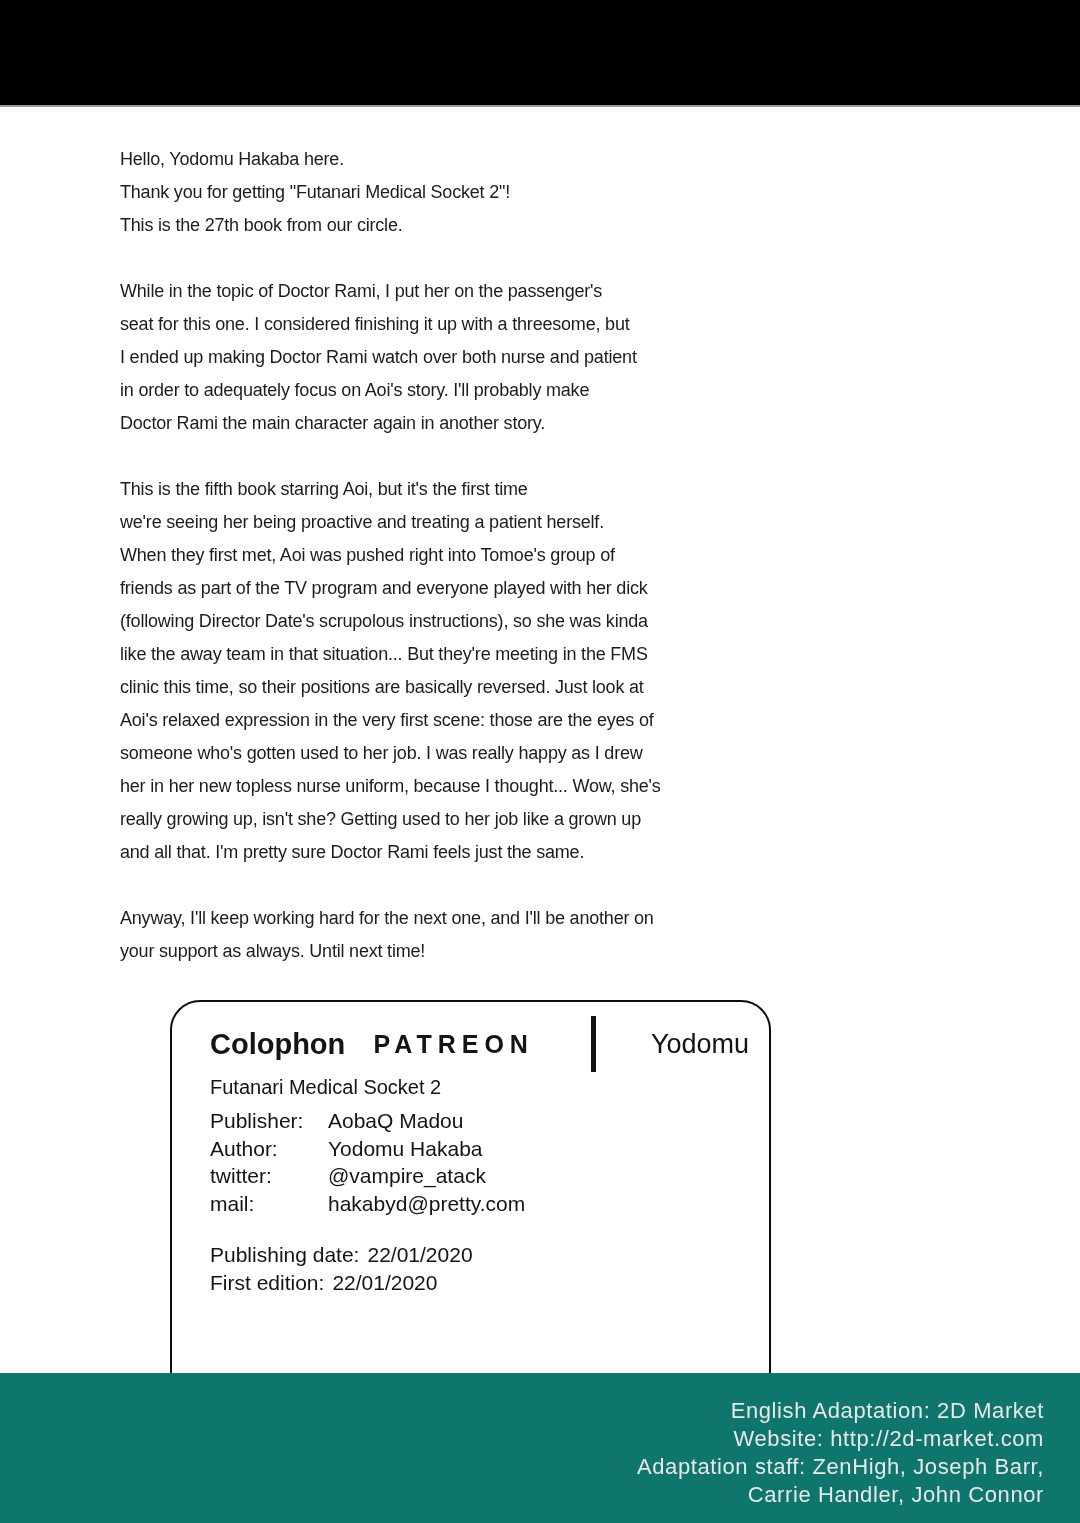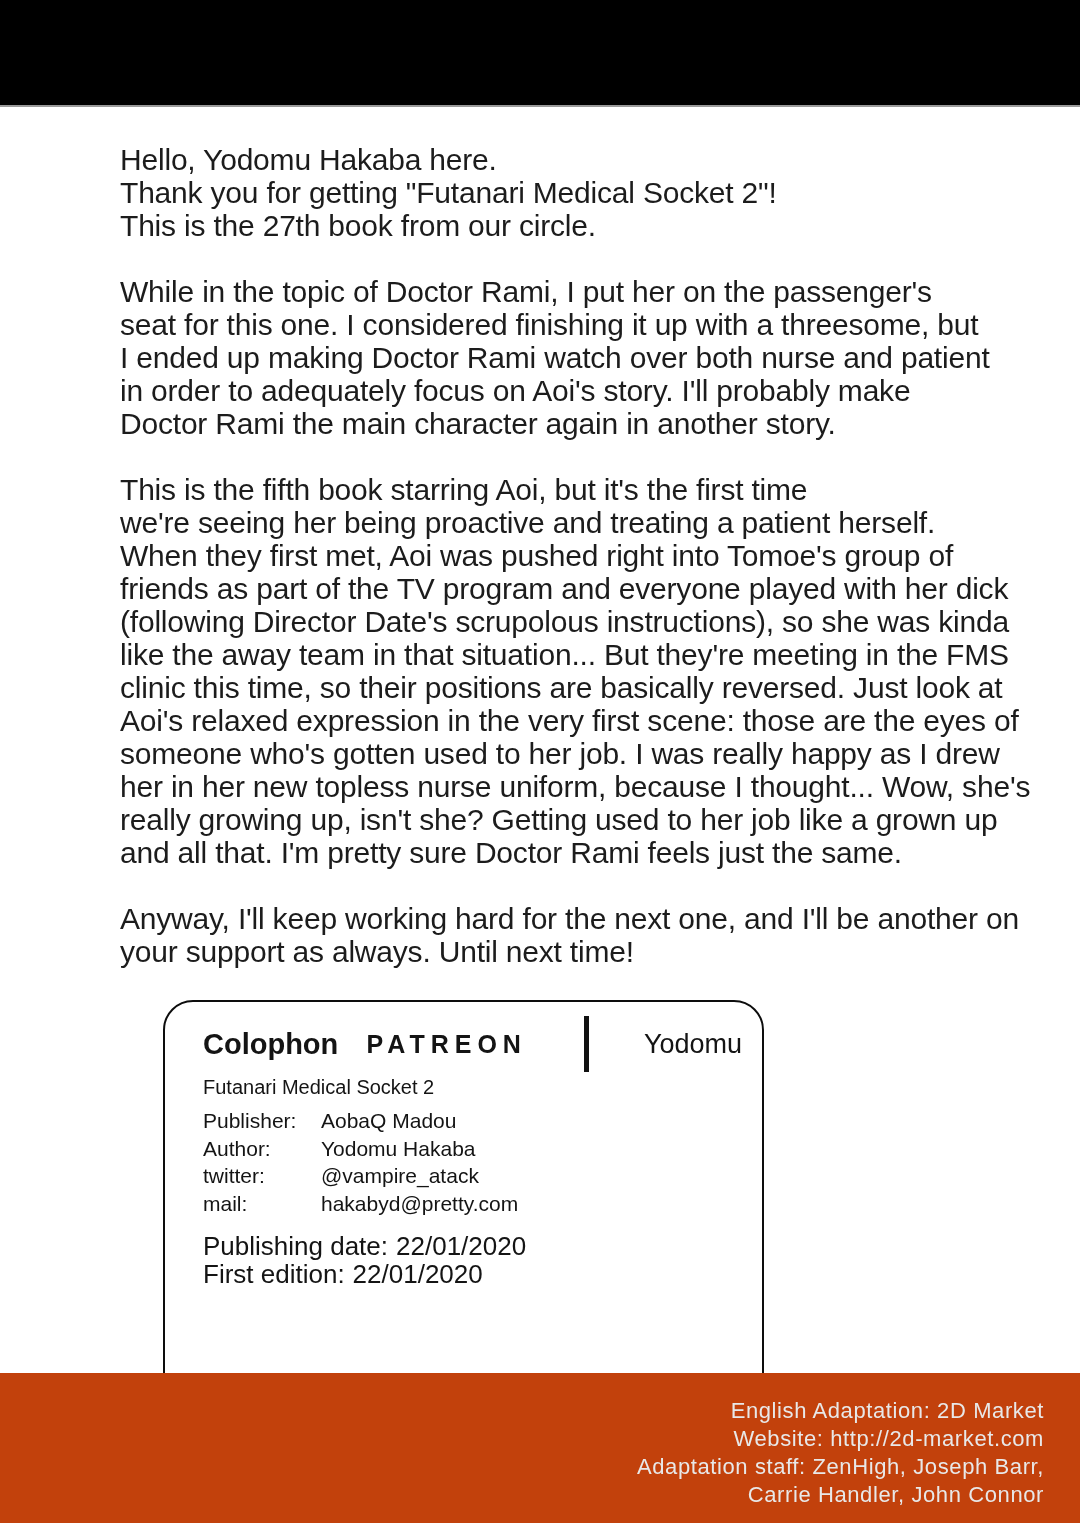--- a/index.html
+++ b/index.html
@@ -17,39 +17,39 @@
     left: 0; top: 0;
     width: 100%; height: 107px;
     background: #000000;
     border-bottom: 2px solid #9a9a9a;
     box-sizing: border-box;
   }
   .bottom-bar {
     position: absolute;
     left: 0; top: 1373px;
     width: 100%; height: 150px;
-    background: #c2410c;
+    background: #0f766e;
     box-sizing: border-box;
   }
   .content {
     position: absolute;
     left: 120px; top: 143px;
     width: 950px;
     color: #1c1c1c;
   }
   .para {
-    font-size: 30px;
+    font-size: 18px;
     line-height: 33px;
     letter-spacing: -0.2px;
     white-space: pre-line;
     margin: 0 0 33px 0;
   }
   .colophon-box {
     position: absolute;
-    left: 163px; top: 1000px;
+    left: 170px; top: 1000px;
     width: 601px; height: 408px;
     border: 2.5px solid #0d0d0d;
     border-radius: 30px;
     box-sizing: border-box;
     padding: 14px 16px 0 38px;
     color: #141414;
   }
   .colophon-header {
     display: flex;
     align-items: center;
@@ -88,22 +88,22 @@
   .colophon-row {
     display: flex;
     font-size: 21px;
     line-height: 27.5px;
   }
   .colophon-row .label {
     width: 118px;
     flex: 0 0 118px;
   }
   .colophon-dates {
-    margin-top: 15px;
-    font-size: 26px;
+    margin-top: 24px;
+    font-size: 21px;
     line-height: 28px;
   }
   .date-row .label { margin-right: 8px; }
   .date-row { display: flex; }
   .footer-credits {
     position: absolute;
     right: 36px; top: 24px;
     text-align: right;
     color: #e8e8e8;
     font-size: 22px;

